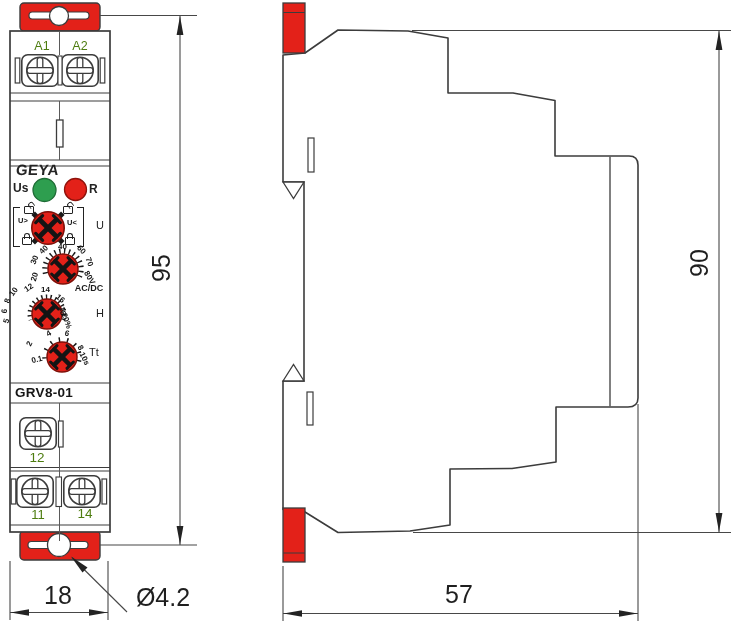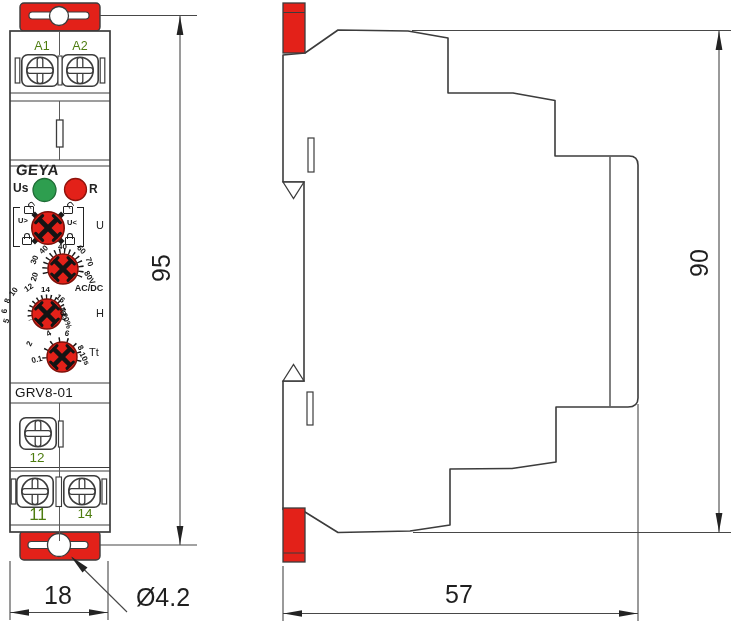--- a/index.html
+++ b/index.html
@@ -6,21 +6,21 @@
   .canvas{position:relative;width:750px;height:627px;background:#fff;overflow:hidden;
           font-family:"Liberation Sans",sans-serif}
   .fig{position:absolute;left:0;top:0}
   .t{position:absolute;white-space:nowrap;color:#1d1d1d;font-family:"Liberation Sans",sans-serif;line-height:1}
   .c{transform:translate(-50%,-50%)}
   .dimtxt{font-size:25px;color:#1f1f1f}
   .lbl{font-size:12.5px;color:#4d7c0f}
   .num{font-size:8px;font-weight:bold;color:#151515}
   .side-lbl{font-size:11px;color:#222}
   .logo{font-size:15px;font-weight:900;letter-spacing:.5px;color:#242424;transform:skewX(-6deg)}
-  .model{font-size:13.5px;font-weight:normal;color:#161616;letter-spacing:.3px}
+  .model{font-size:13.5px;font-weight:bold;color:#161616;letter-spacing:.3px}
   .ledlbl{font-size:12px;font-weight:600;color:#222}
   .brk{position:absolute;width:6px;height:38px;border-left:1.6px solid #222;border-top:1.6px solid #222;border-bottom:1.6px solid #222}
   .brk.r{border-left:none;border-right:1.6px solid #222}
   .lock{position:absolute;width:8px;height:6px;border:1.4px solid #222;border-radius:1px;background:#fff}
   .lock::before{content:"";position:absolute;left:1px;top:-5px;width:4px;height:4.5px;
                 border:1.4px solid #222;border-bottom:none;border-radius:3px 3px 0 0}
   .lock.open::before{left:3px;transform:rotate(-40deg)}
   .tiny{font-size:7.5px;font-weight:bold;color:#151515}
   .acdc{font-size:9px;font-weight:600;color:#1b1b1b}
 </style>
@@ -248,21 +248,21 @@
   <div class="t num" style="left:67px;top:334px;transform:translate(-50%,-50%) rotate(15deg)">6</div>
   <div class="t num" style="left:80px;top:348px;transform:translate(-50%,-50%) rotate(60deg)">8</div>
   <div class="t num" style="left:84px;top:358.5px;transform:translate(-50%,-50%) rotate(65deg)">10s</div>
   <div class="t side-lbl c" style="left:94px;top:352px">Tt</div>
 
   
   <div class="t model" style="left:15px;top:386px">GRV8-01</div>
 
   
   <div class="t lbl c" style="left:37px;top:458px;font-size:13.5px">12</div>
-  <div class="t lbl c" style="left:38px;top:514px;font-size:17px">11</div>
+  <div class="t lbl c" style="left:38px;top:514px;font-size:13px">11</div>
   <div class="t lbl c" style="left:85px;top:514px;font-size:13.5px">14</div>
 
   
   <div class="t dimtxt" style="left:161px;top:268px;transform:translate(-50%,-50%) rotate(-90deg)">95</div>
   <div class="t dimtxt c" style="left:58px;top:595px">18</div>
   <div class="t dimtxt c" style="left:163px;top:597px">Ø4.2</div>
   <div class="t dimtxt" style="left:699px;top:263px;transform:translate(-50%,-50%) rotate(-90deg)">90</div>
   <div class="t dimtxt c" style="left:459px;top:594px">57</div>
 
 </div>

